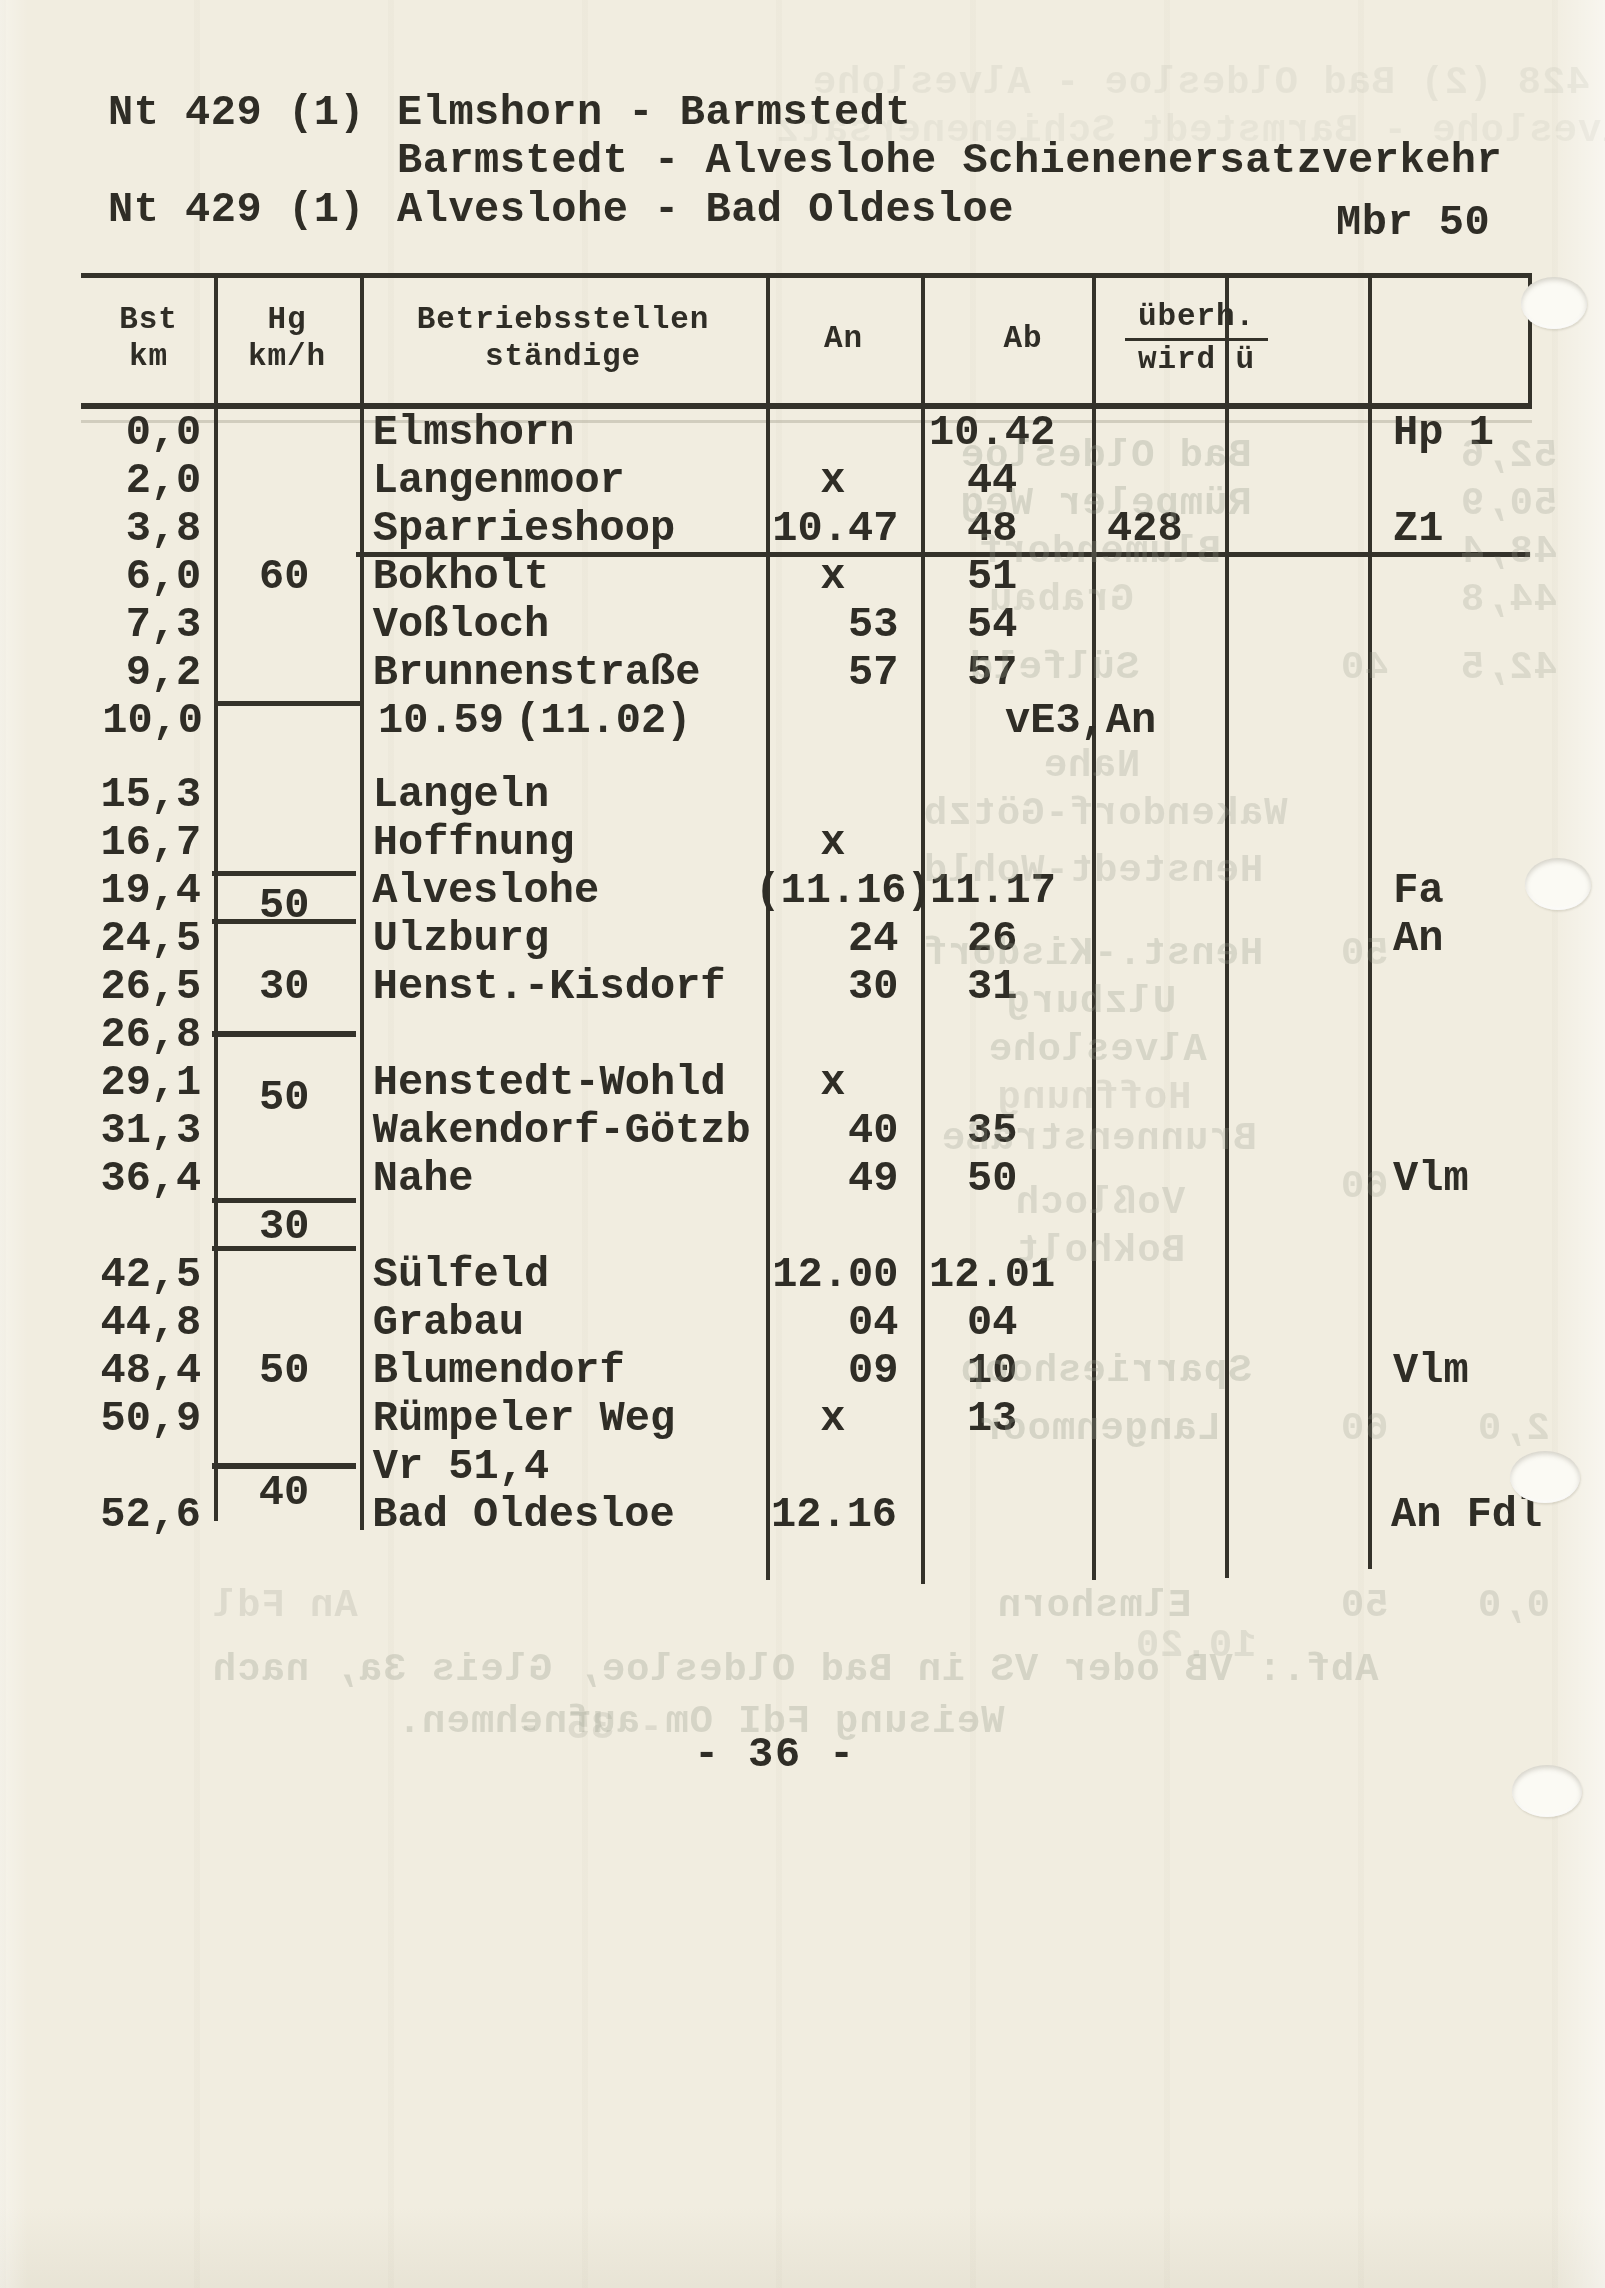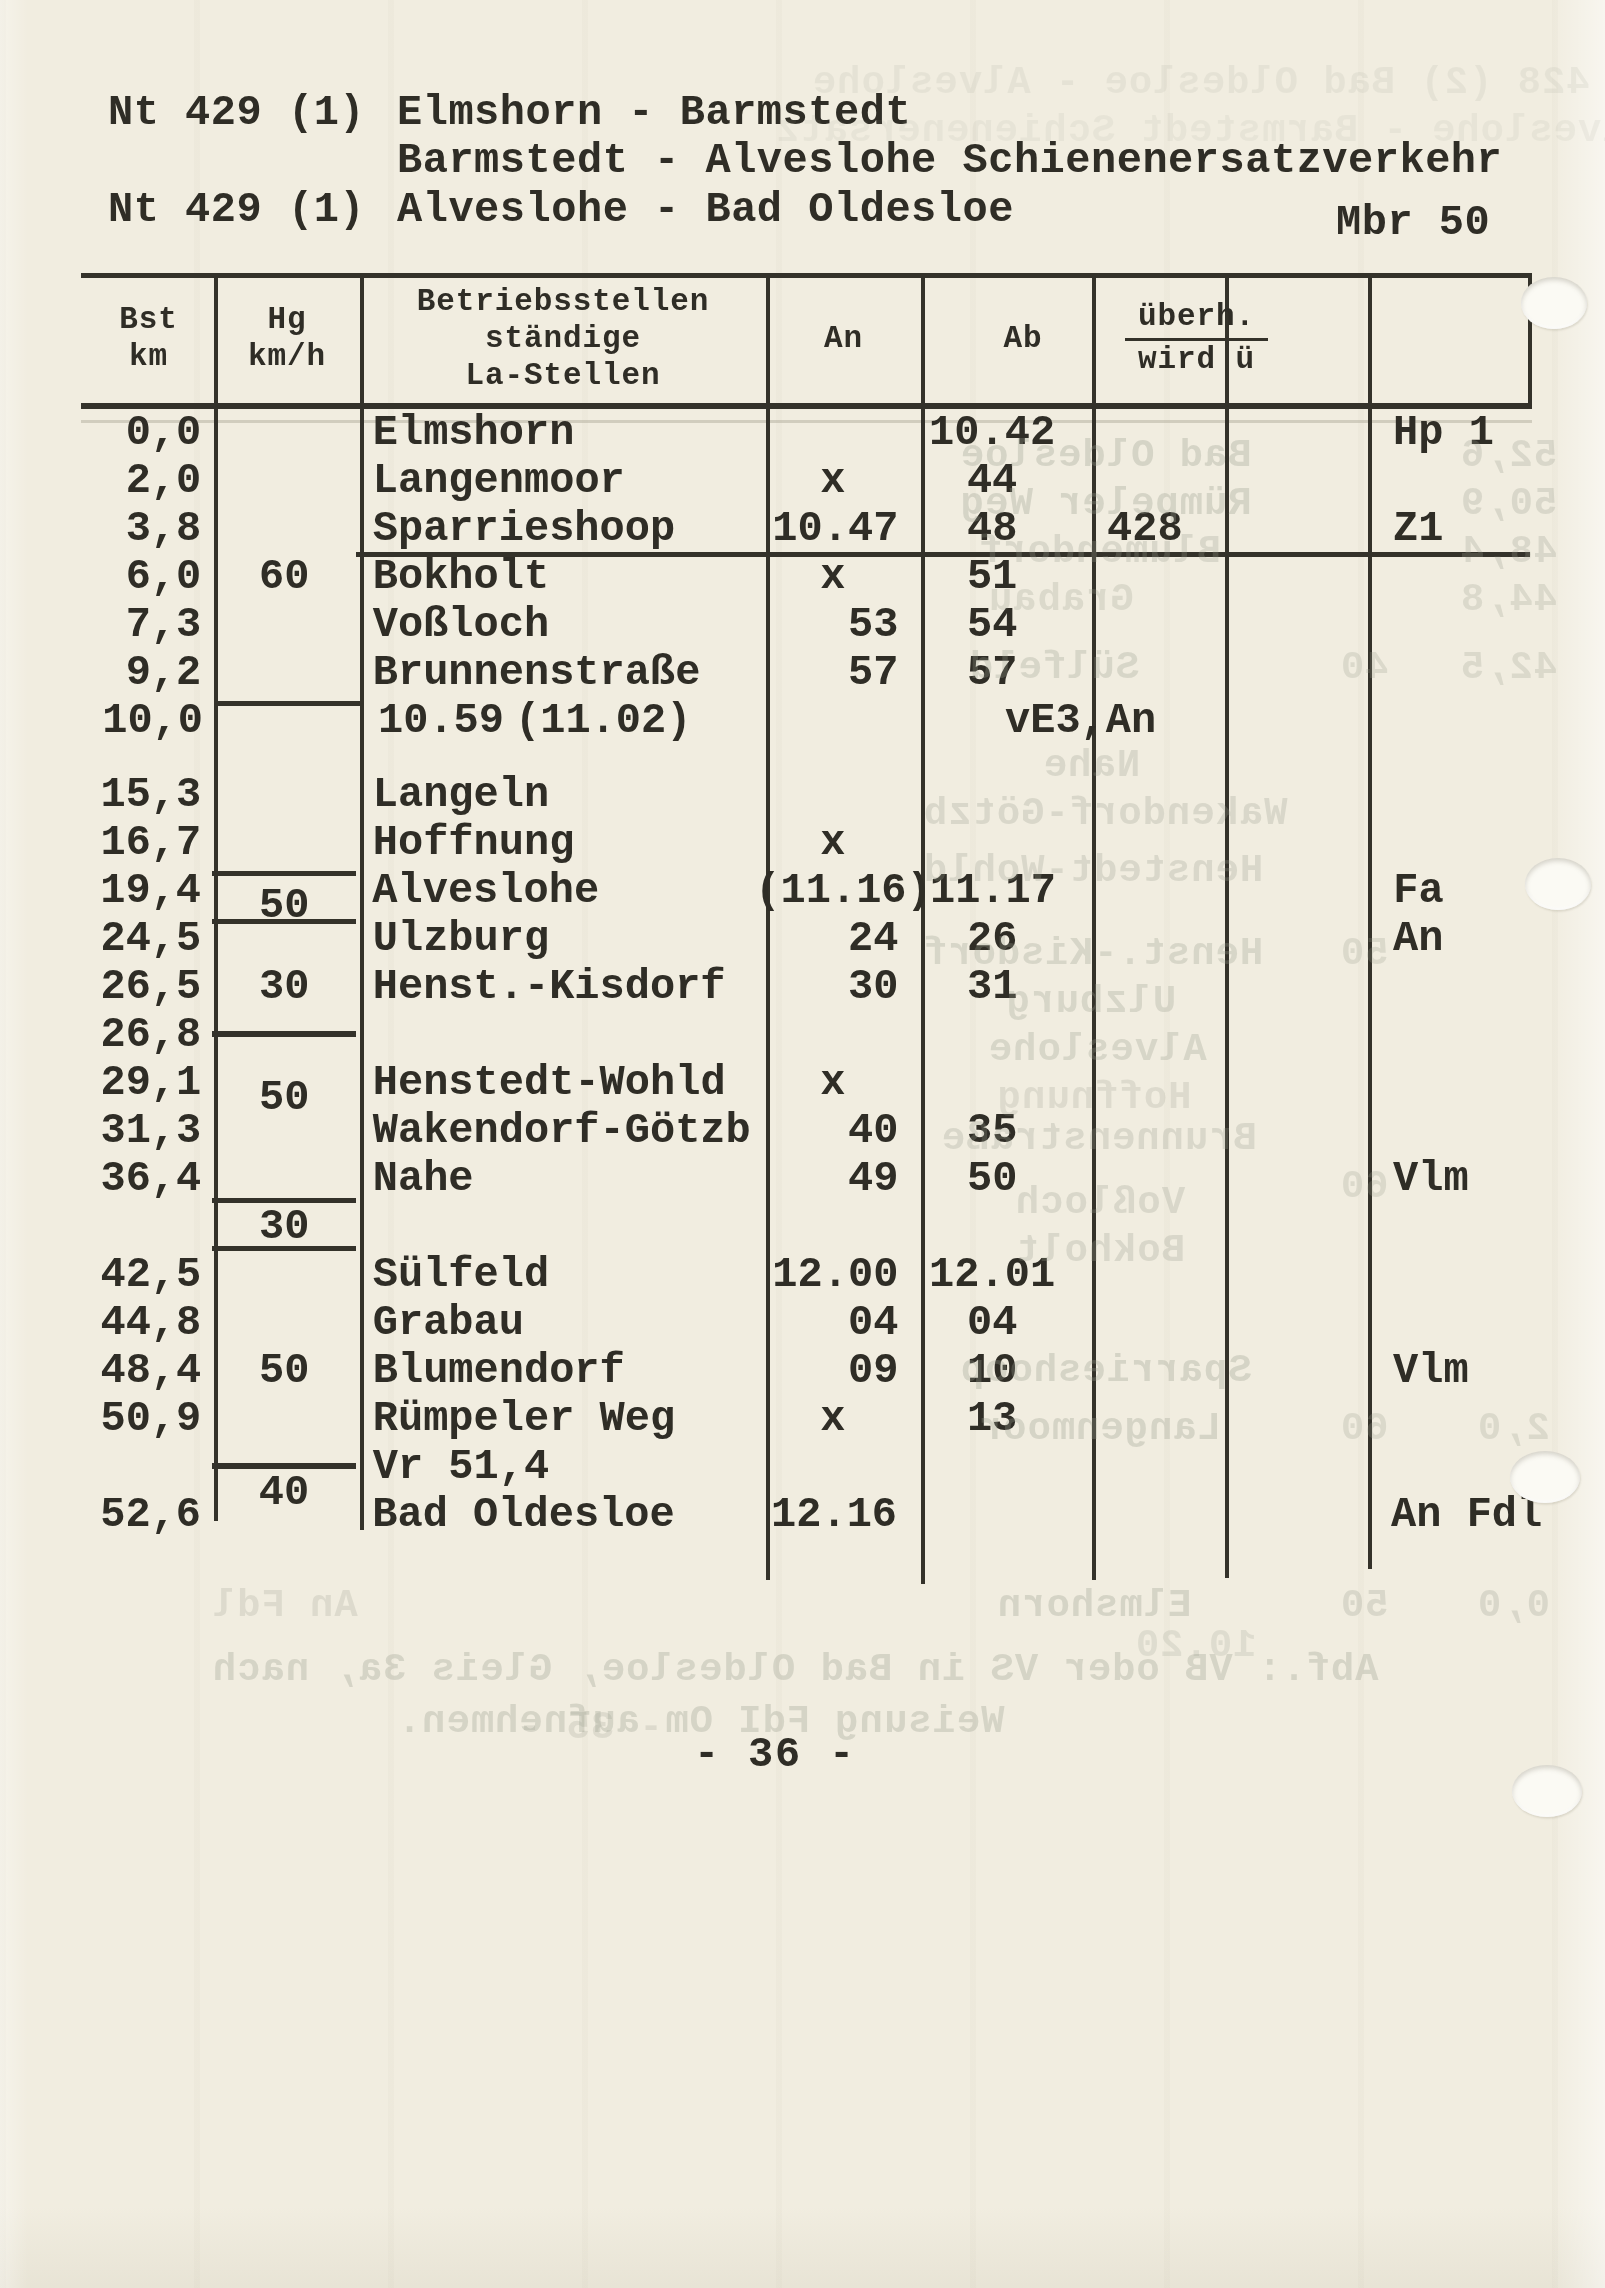--- a/index.html
+++ b/index.html
@@ -91,21 +91,20 @@
       <span>Bst</span>
       <span>km</span>
     </div>
     <div class="th" style="width:146px">
       <span>Hg</span>
       <span>km/h</span>
     </div>
     <div class="th" style="width:406px">
       <span>Betriebsstellen</span>
       <span>ständige</span>
-      <span>La-Stellen</span>
     </div>
     <div class="th" style="width:155px">
       <span>An</span>
     </div>
     <div class="th" style="width:204px">
       <span>Ab</span>
     </div>
     <div class="th" style="width:143px">
       <span class="u1">überh.</span>
       <span>wird ü</span>

